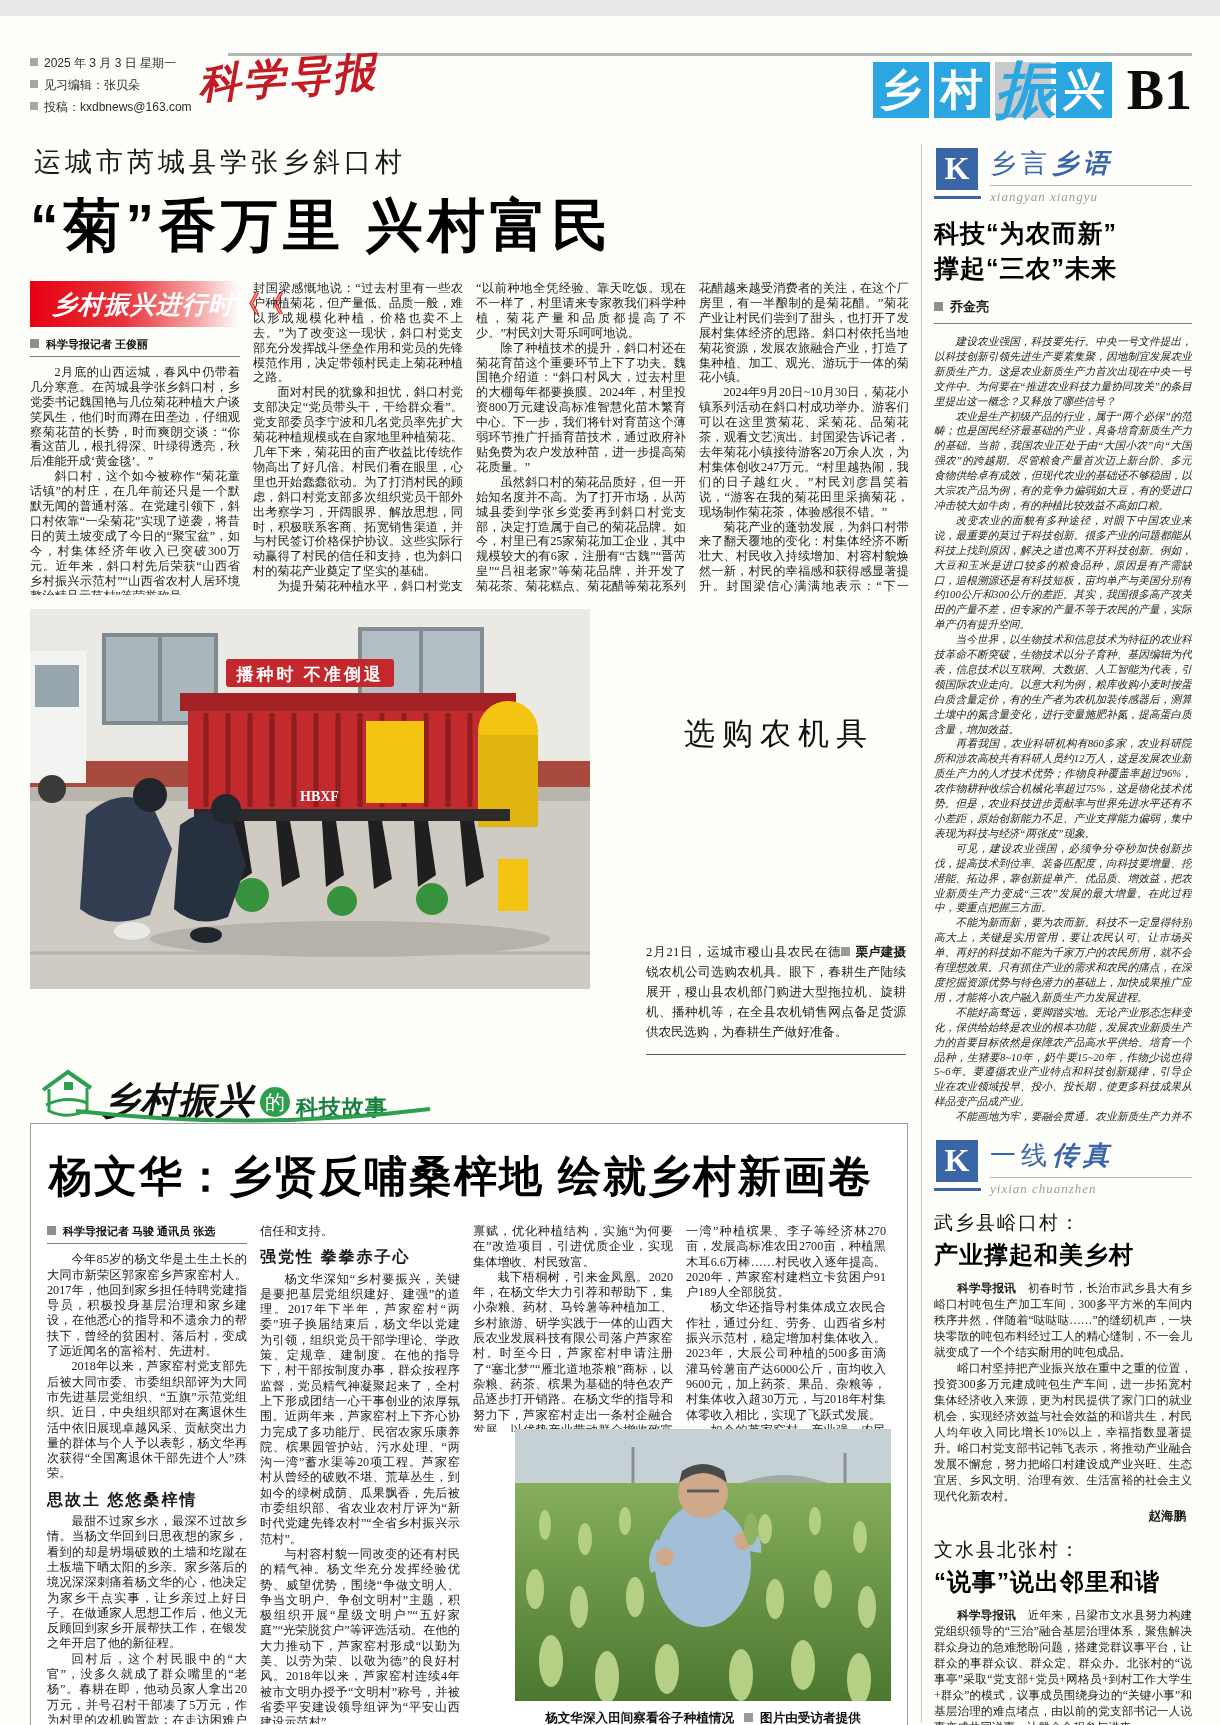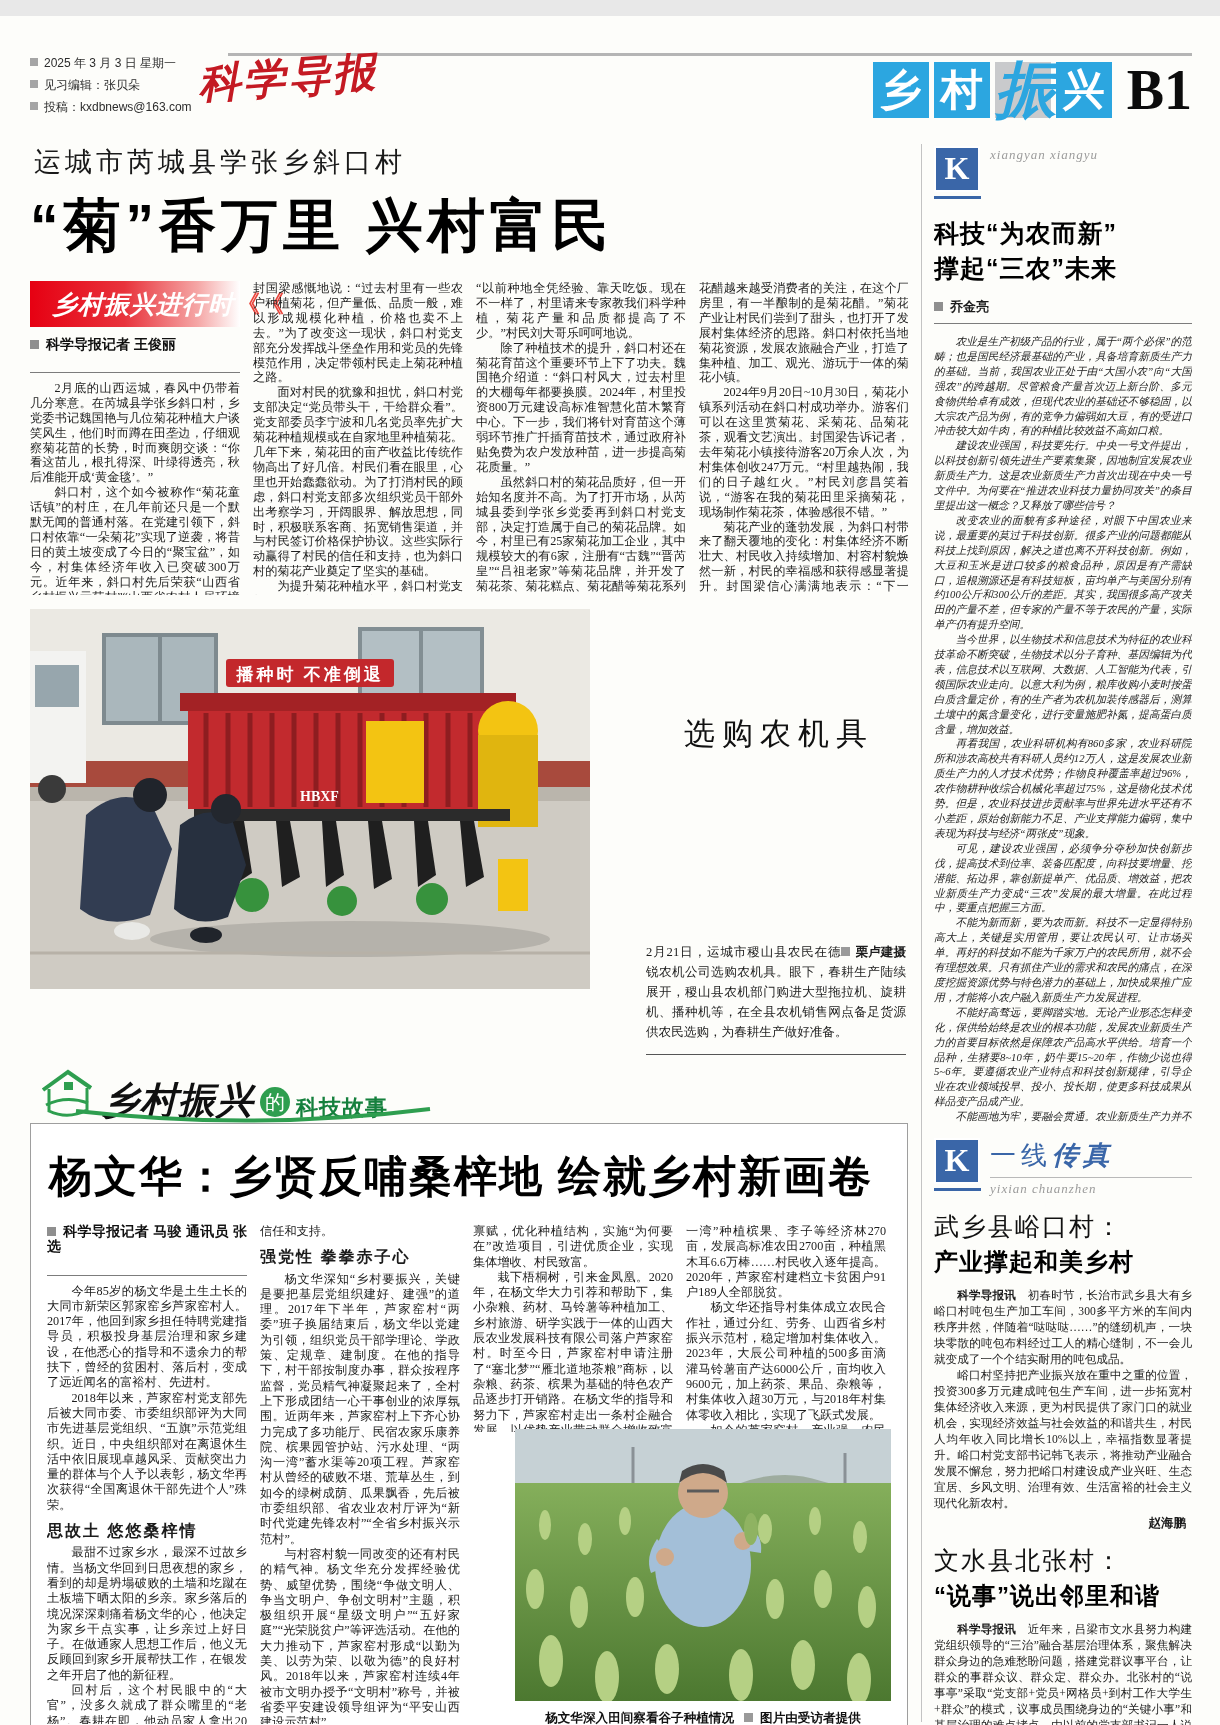--- a/index.html
+++ b/index.html
@@ -32,22 +32,22 @@
   .art1 .col { width:210px; flex:none; font-size:12.2px; line-height:14.9px; text-align:justify; }
   p.para { text-indent:2em; }
   p.cont { text-indent:0; }
 
   .progress-banner { height:46px; display:flex; align-items:center; padding-left:22px;
     background:linear-gradient(90deg,#e60012 0%,#e8333c 45%,#f5a7a6 80%,#ffffff 100%);
     margin-bottom:10px; }
   .progress-banner .txt { color:#fff; font-family:"Liberation Sans",sans-serif; font-weight:bold; font-style:italic; font-size:25px; letter-spacing:1px; white-space:nowrap; }
   .progress-banner .marks { color:#e8453c; font-size:24px; font-weight:bold; margin-left:2px; }
 
-  .byline { font-family:"Liberation Sans",sans-serif; font-size:14px; font-weight:bold; color:#111;
-    border-bottom:1px solid #7c7c7c; padding-bottom:20px; margin-bottom:8px; }
+  .byline { font-family:"Liberation Sans",sans-serif; font-size:11px; font-weight:bold; color:#111;
+    border-bottom:1px solid #7c7c7c; padding-bottom:4px; margin-bottom:8px; }
   .byline::before { content:""; display:inline-block; width:9px; height:9px; background:#8f8f8f; margin-right:7px; }
 
   
   .photo-row { display:flex; margin-top:14px; height:448px; }
   .photo1 { width:560px; height:380px; flex:none; background:#22c55e; }
   .photo1 svg { display:block; width:100%; height:100%; }
   .photo1-side { position:relative; flex:1; padding-left:60px; }
   .pnews-title { font-family:"Liberation Sans",sans-serif; font-size:31px; font-weight:500; letter-spacing:7px; text-align:center; margin-top:104px; color:#111; }
   .pnews-cap { position:absolute; left:56px; right:2px; bottom:2px; font-size:12.6px; line-height:20px; text-align:justify; border-bottom:1px solid #555; padding-bottom:12px; }
   .pnews-cap .credit { float:right; font-family:"Liberation Sans",sans-serif; font-weight:bold; }
@@ -85,21 +85,21 @@
 
   .essay-title { font-family:"Liberation Sans",sans-serif; font-size:25px; font-weight:800; line-height:35px; letter-spacing:1px; color:#000; margin:10px 0 12px; }
   .essay-byline { font-family:"Liberation Sans",sans-serif; font-size:13px; font-weight:bold; border-bottom:1px solid #7c7c7c; padding-bottom:7px; margin-bottom:10px; }
   .essay-byline::before { content:""; display:inline-block; width:9px; height:9px; background:#8f8f8f; margin-right:7px; }
   .essay-body { font-size:10.7px; line-height:14.9px; font-style:italic; text-align:justify; height:788px; overflow:hidden; color:#222; }
   .essay-body p { margin:0; }
   .essay-body p.para { text-indent:2em; }
 
   .sb2 { margin-top:14px; }
   .brief { margin-top:12px; }
-  .brief-kicker { font-family:"Liberation Sans",sans-serif; font-size:25px; letter-spacing:2px; color:#111; margin-bottom:3px; }
+  .brief-kicker { font-family:"Liberation Sans",sans-serif; font-size:19px; letter-spacing:2px; color:#111; margin-bottom:3px; }
   .brief-title { font-family:"Liberation Sans",sans-serif; font-size:24px; font-weight:800; letter-spacing:1px; color:#000; margin-bottom:9px; }
   .brief-body { font-size:11.6px; line-height:16px; text-align:justify; }
   .brief-body .lead { font-family:"Liberation Sans",sans-serif; font-weight:bold; }
   .brief-sig { text-align:right; font-family:"Liberation Sans",sans-serif; font-weight:bold; font-size:12.5px; margin:3px 6px 6px 0; }
 </style>
 </head>
 <body>
 
 <div id="page">
 
@@ -324,31 +324,34 @@
           </div>
         </div>
       </div>
     </div>
   </div>
 
   <div class="sidebar">
 
     <div class="sb-header">
       <div class="k-badge">K</div>
+      <div class="sb-title">
+        <span>乡言</span><span class="cal">乡语</span>
+      </div>
       <div class="sb-pinyin">xiangyan  xiangyu</div>
     </div>
 
     <div class="essay-title">
       <div>科技“为农而新”</div>
       <div>撑起“三农”未来</div>
     </div>
     <div class="essay-byline"><span>乔金亮</span></div>
     <div class="essay-body">
+        <p class="para">建设农业强国，科技要先行。中央一号文件提出，以科技创新引领先进生产要素集聚，因地制宜发展农业新质生产力。这是农业新质生产力首次出现在中央一号文件中。为何要在“推进农业科技力量协同攻关”的条目里提出这一概念？又释放了哪些信号？</p>
         <p class="para">农业是生产初级产品的行业，属于“两个必保”的范畴；也是国民经济最基础的产业，具备培育新质生产力的基础。当前，我国农业正处于由“大国小农”向“大国强农”的跨越期。尽管粮食产量首次迈上新台阶、多元食物供给卓有成效，但现代农业的基础还不够稳固，以大宗农产品为例，有的竞争力偏弱如大豆，有的受进口冲击较大如牛肉，有的种植比较效益不高如口粮。</p>
-        <p class="para">建设农业强国，科技要先行。中央一号文件提出，以科技创新引领先进生产要素集聚，因地制宜发展农业新质生产力。这是农业新质生产力首次出现在中央一号文件中。为何要在“推进农业科技力量协同攻关”的条目里提出这一概念？又释放了哪些信号？</p>
         <p class="para">改变农业的面貌有多种途径，对眼下中国农业来说，最重要的莫过于科技创新。很多产业的问题都能从科技上找到原因，解决之道也离不开科技创新。例如，大豆和玉米是进口较多的粮食品种，原因是有产需缺口，追根溯源还是有科技短板，亩均单产与美国分别有约100公斤和300公斤的差距。其实，我国很多高产攻关田的产量不差，但专家的产量不等于农民的产量，实际单产仍有提升空间。</p>
         <p class="para">当今世界，以生物技术和信息技术为特征的农业科技革命不断突破，生物技术以分子育种、基因编辑为代表，信息技术以互联网、大数据、人工智能为代表，引领国际农业走向。以意大利为例，粮库收购小麦时按蛋白质含量定价，有的生产者为农机加装传感器后，测算土壤中的氮含量变化，进行变量施肥补氮，提高蛋白质含量，增加效益。</p>
         <p class="para">再看我国，农业科研机构有860多家，农业科研院所和涉农高校共有科研人员约12万人，这是发展农业新质生产力的人才技术优势；作物良种覆盖率超过96%，农作物耕种收综合机械化率超过75%，这是物化技术优势。但是，农业科技进步贡献率与世界先进水平还有不小差距，原始创新能力不足、产业支撑能力偏弱，集中表现为科技与经济“两张皮”现象。</p>
         <p class="para">可见，建设农业强国，必须争分夺秒加快创新步伐，提高技术到位率、装备匹配度，向科技要增量、挖潜能、拓边界，靠创新提单产、优品质、增效益，把农业新质生产力变成“三农”发展的最大增量。在此过程中，要重点把握三方面。</p>
         <p class="para">不能为新而新，要为农而新。科技不一定显得特别高大上，关键是实用管用，要让农民认可、让市场买单。再好的科技如不能为千家万户的农民所用，就不会有理想效果。只有抓住产业的需求和农民的痛点，在深度挖掘资源优势与特色潜力的基础上，加快成果推广应用，才能将小农户融入新质生产力发展进程。</p>
         <p class="para">不能好高骛远，要脚踏实地。无论产业形态怎样变化，保供给始终是农业的根本功能，发展农业新质生产力的首要目标依然是保障农产品高水平供给。培育一个品种，生猪要8~10年，奶牛要15~20年，作物少说也得5~6年。要遵循农业产业特点和科技创新规律，引导企业在农业领域投早、投小、投长期，使更多科技成果从样品变产品成产业。</p>
         <p class="para">不能画地为牢，要融会贯通。农业新质生产力并不神秘，也不局限于农业本身，恰恰要统筹新型工业化和农业现代化，推动先进工业元素加速导入农业，不断融于农业科技、核心种源、关键农机装备等领域，整合各级各类科技创新资源，调动产学研用各环节积极性，从不同维度提升传统产业、壮大新兴产业、建设未来产业。</p>
       </div>
 
     <div class="sb-header sb2">

